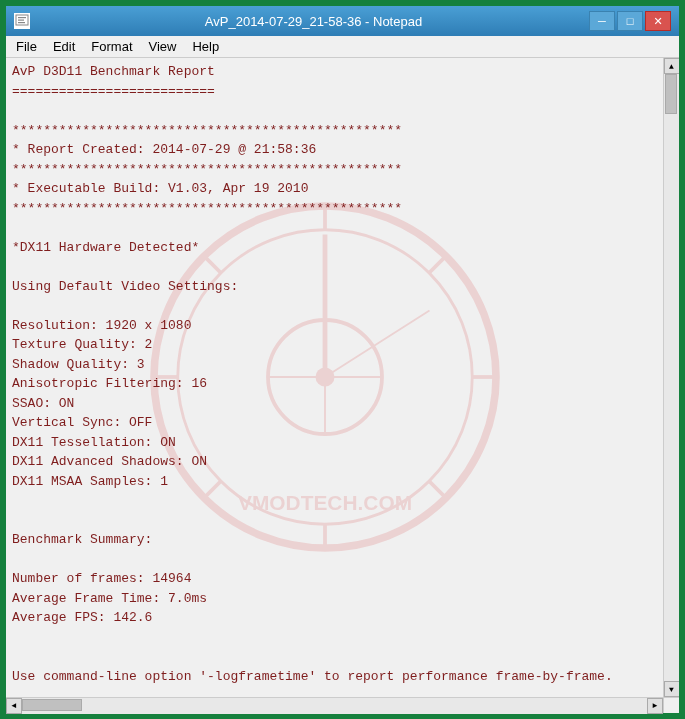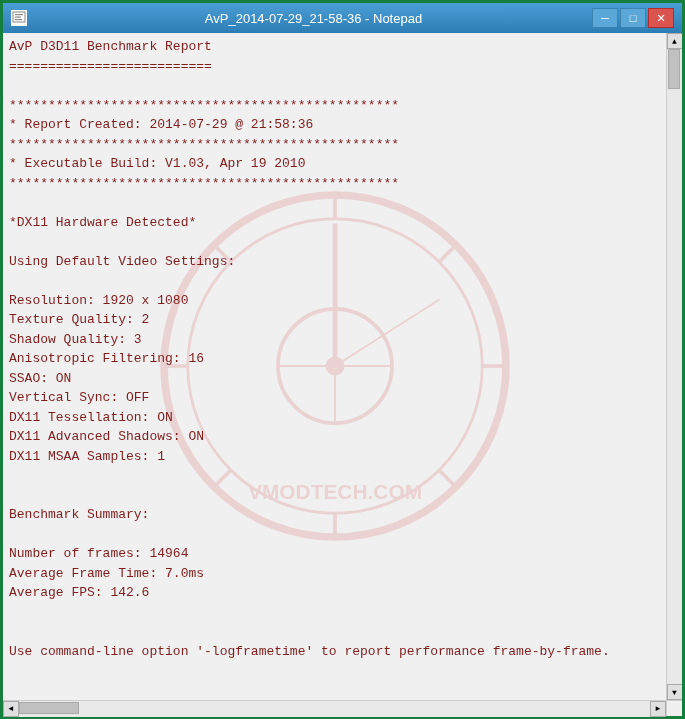--- a/index.html
+++ b/index.html
@@ -9,21 +9,21 @@
       height: 719px;
       background: #c8d0d8;
       font-family: 'Courier New', Courier, monospace;
       font-size: 13px;
       overflow: hidden;
     }
 
     .window {
       width: 685px;
       height: 719px;
-      border: 3px solid #15803d;
+      border: 6px solid #15803d;
       display: flex;
       flex-direction: column;
       background: #f0f0f0;
     }
 
     
     .title-bar {
       background: linear-gradient(to bottom, #4a9fd5 0%, #2e7db5 100%);
       height: 30px;
       display: flex;
@@ -123,21 +123,20 @@
     .watermark {
       position: absolute;
       top: 50%;
       left: 50%;
       transform: translate(-50%, -50%);
       opacity: 0.12;
       color: #cc0000;
       font-family: Arial, sans-serif;
       font-size: 11px;
       font-weight: bold;
-      text-align: center;
       pointer-events: none;
       z-index: 0;
       width: 400px;
     }
 
     .watermark svg {
       width: 380px;
       height: 380px;
       fill: #cc0000;
     }
@@ -247,20 +246,27 @@
       </svg>
     </div>
     <span class="title-bar-text">AvP_2014-07-29_21-58-36 - Notepad</span>
     <div class="title-bar-controls">
       <div class="tb-btn">─</div>
       <div class="tb-btn">□</div>
       <div class="tb-btn close-btn">✕</div>
     </div>
   </div>
 
+  <div class="menu-bar">
+    <div class="menu-item">File</div>
+    <div class="menu-item">Edit</div>
+    <div class="menu-item">Format</div>
+    <div class="menu-item">View</div>
+    <div class="menu-item">Help</div>
+  </div>
 
   <div class="text-and-vscroll">
     <div class="text-area-wrapper">
 
       <div class="watermark">
         <svg viewBox="0 0 400 400" xmlns="http://www.w3.org/2000/svg">
 
           <circle cx="200" cy="200" r="180" fill="none" stroke="#cc0000" stroke-width="8"></circle>
           <circle cx="200" cy="200" r="155" fill="none" stroke="#cc0000" stroke-width="3"></circle>
           <circle cx="200" cy="200" r="60" fill="none" stroke="#cc0000" stroke-width="4"></circle>

